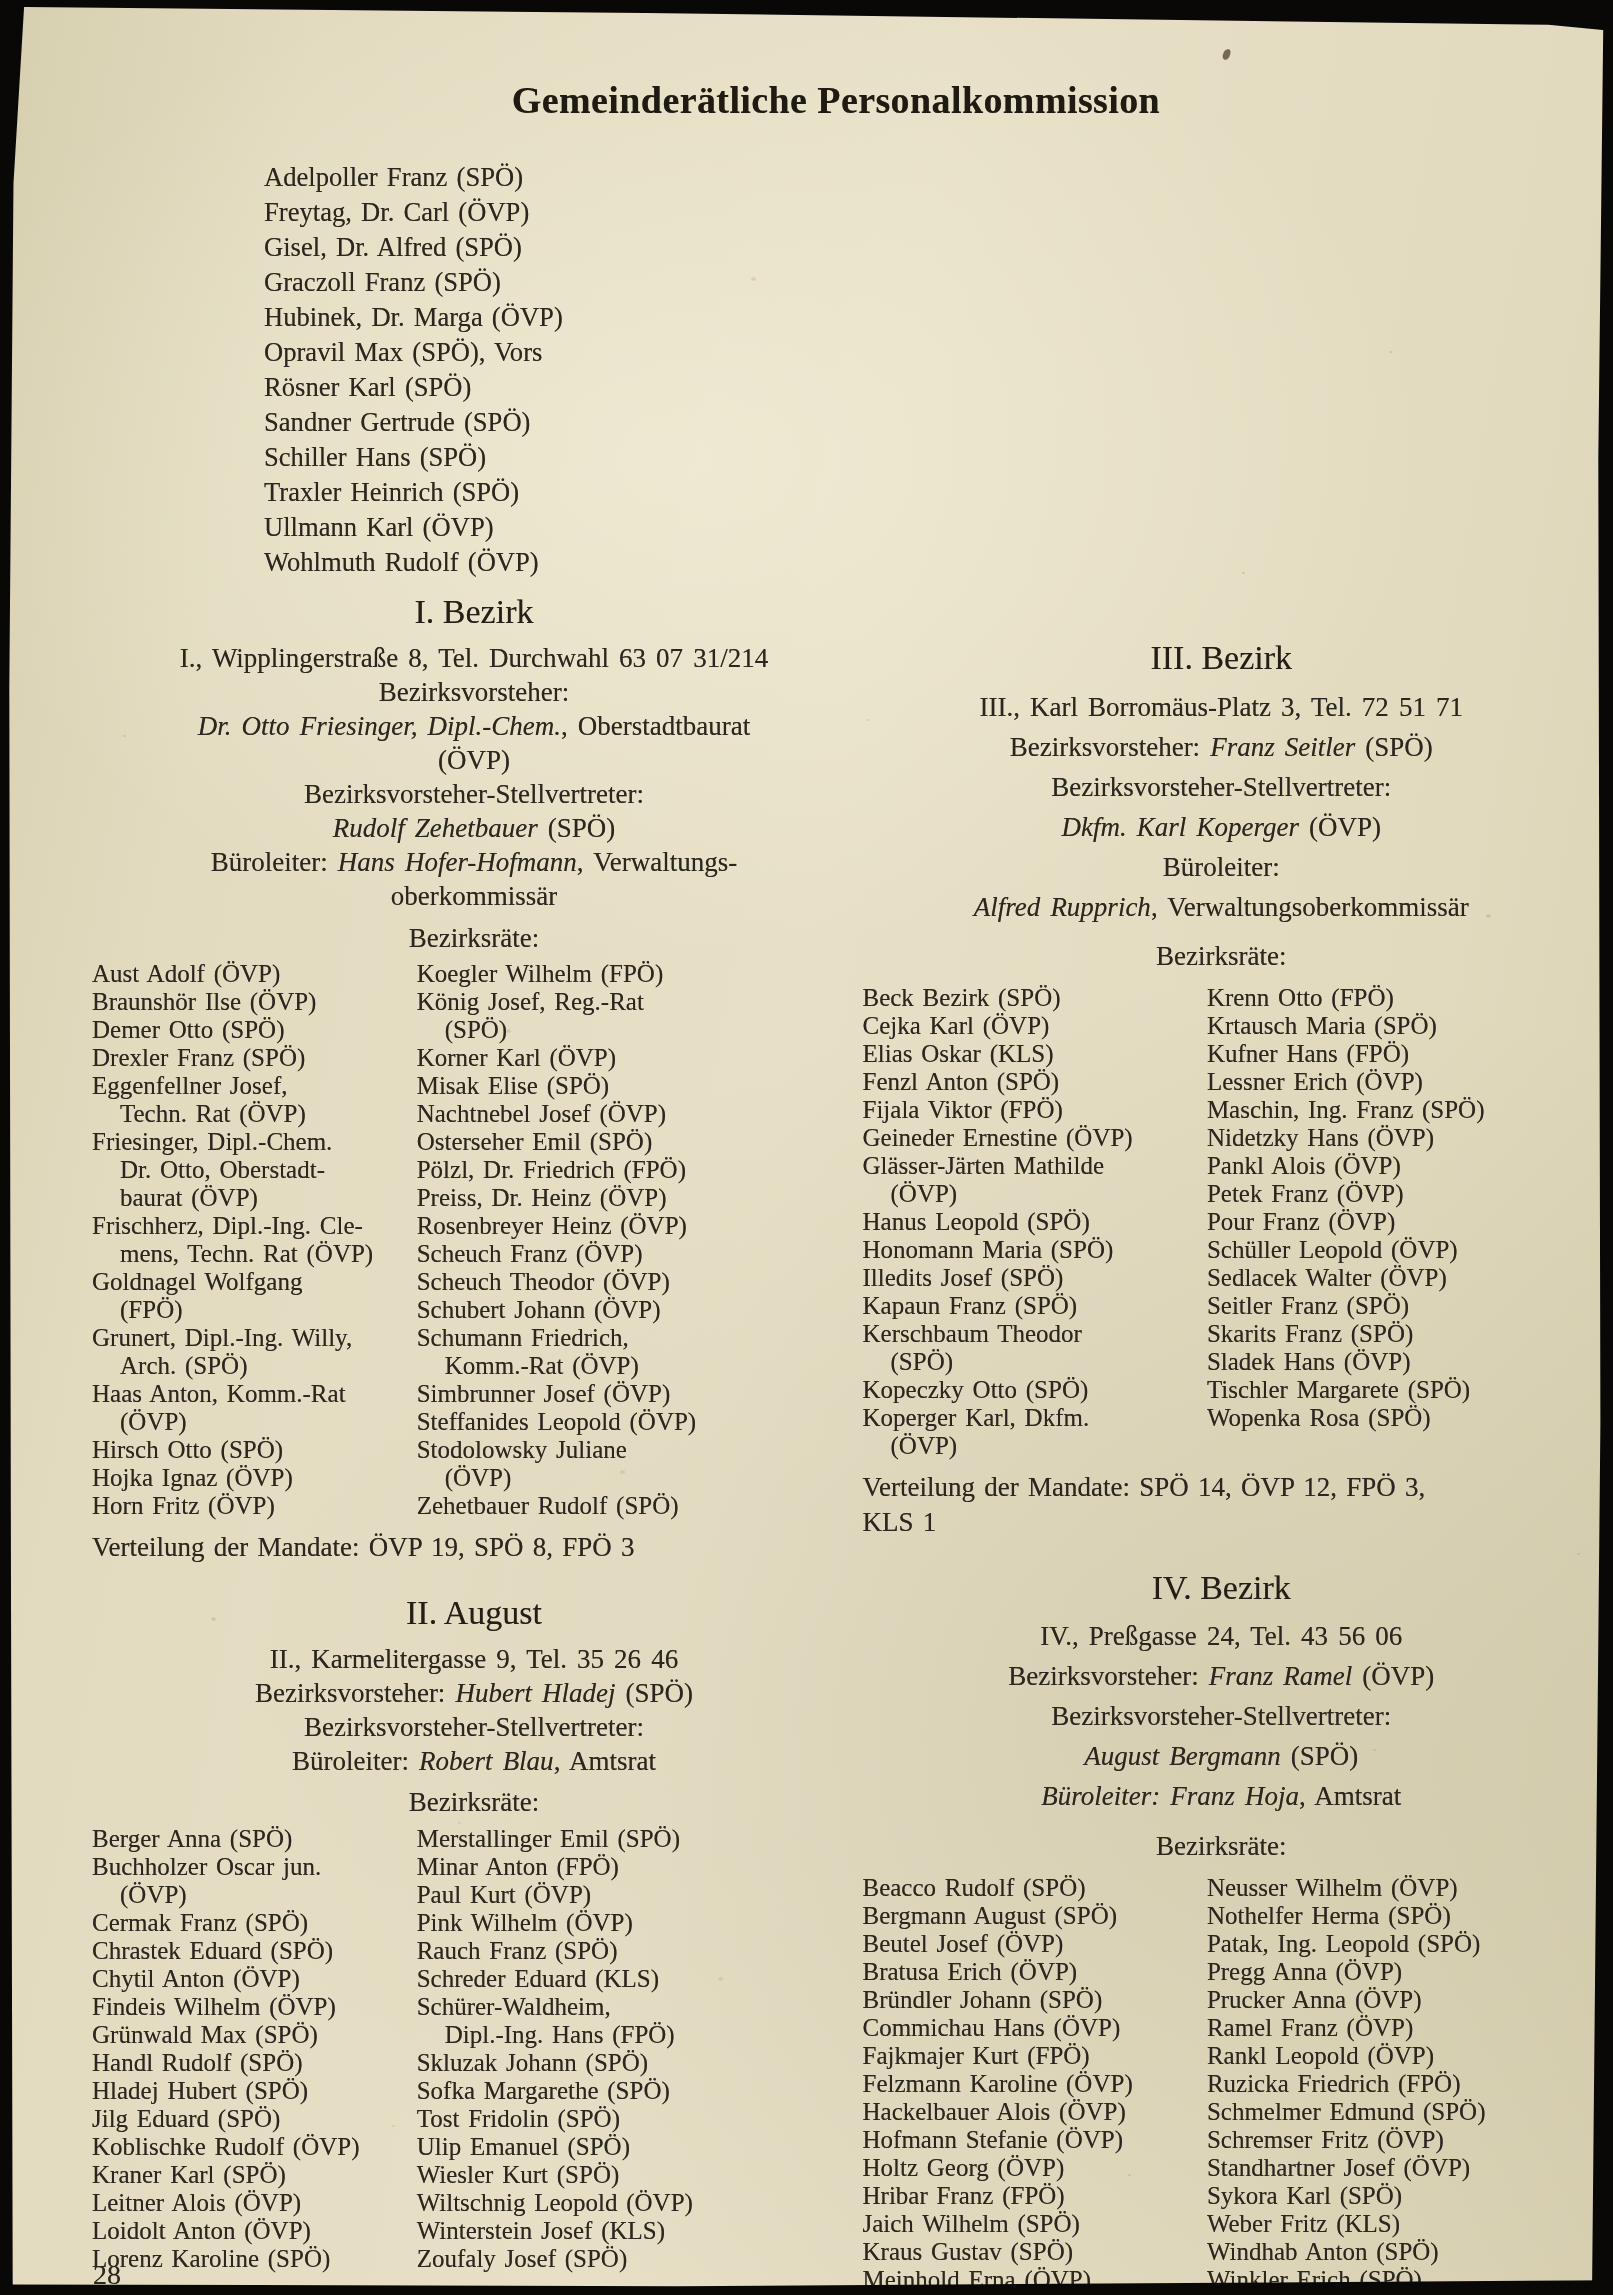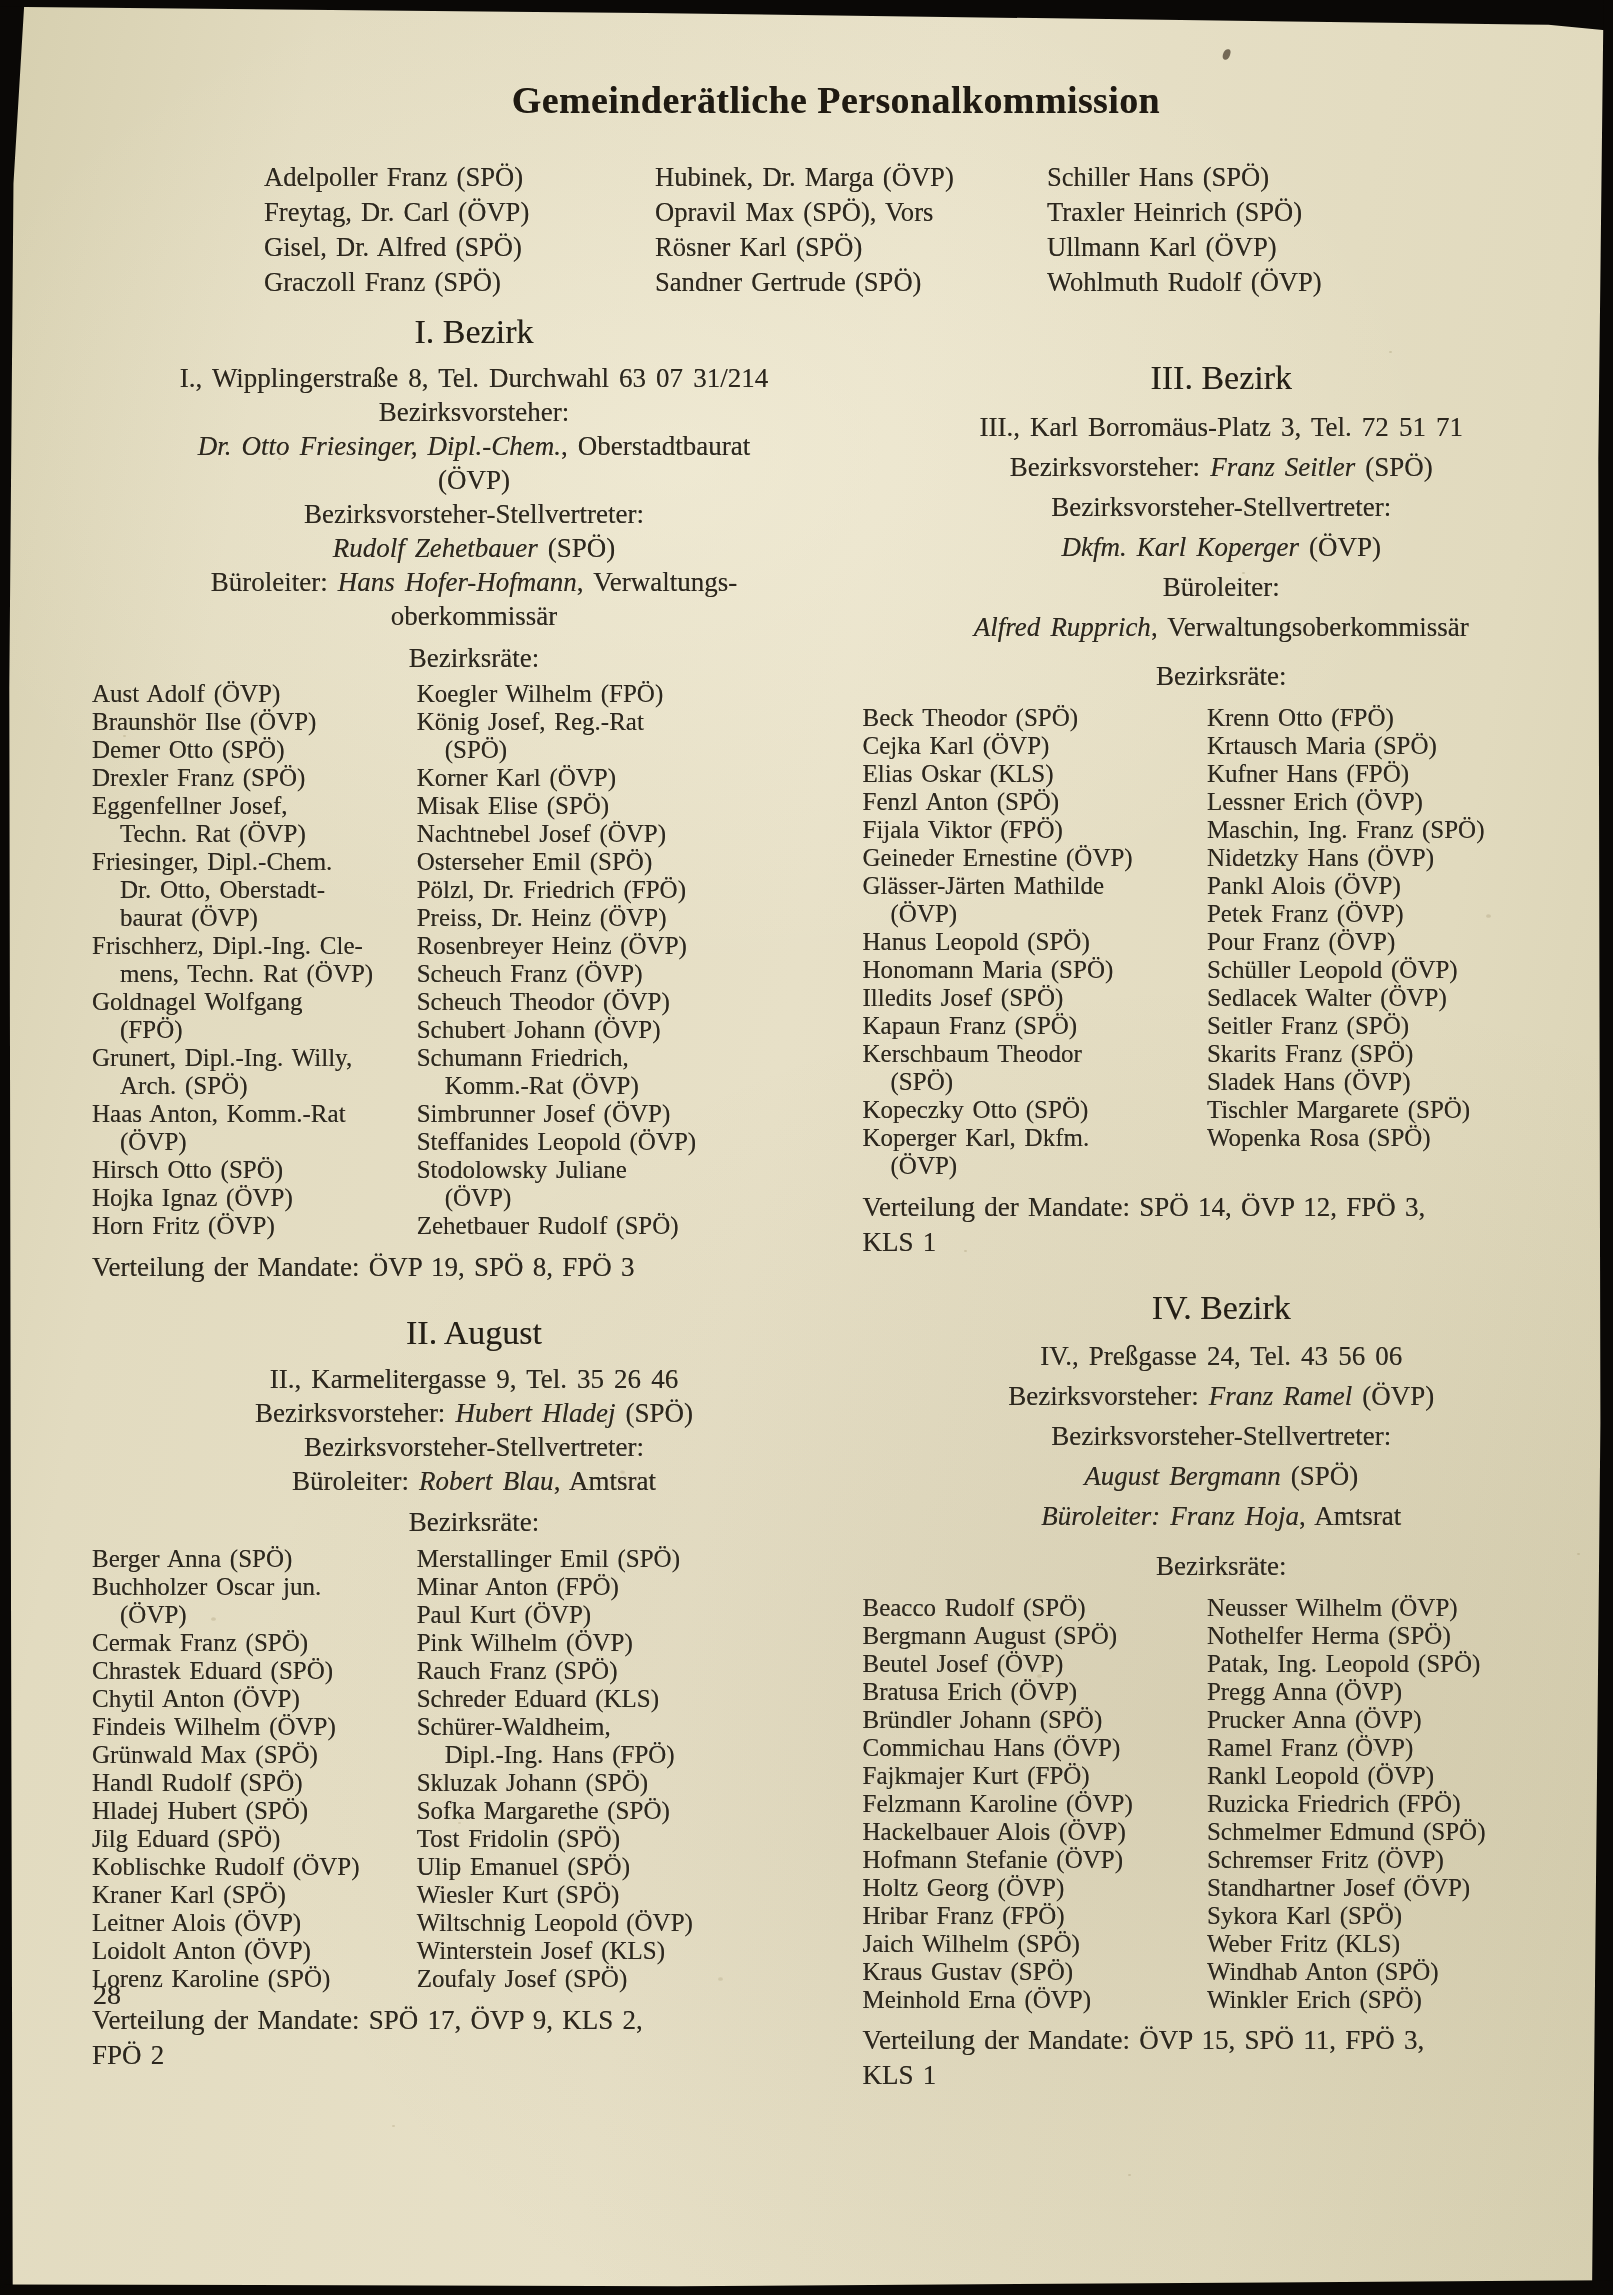--- a/index.html
+++ b/index.html
@@ -39,21 +39,21 @@
   .edge-bottom{bottom:0;left:0;width:100%;height:14.7px;
     clip-path:polygon(0 100%,100% 100%,100% 0,42% 40%,0 28%);}
   .speck{position:absolute;left:1223px;top:49px;width:7.4px;height:11.4px;z-index:4;
     background:#4d4231;border-radius:60% 40% 55% 45%;transform:rotate(15deg);opacity:.75;}
 
   .page{position:relative;z-index:2;padding:78px 33px 0 92px;
     text-shadow:0 0 0.5px rgba(44,39,30,0.55);}
 
   .commission-title{font-size:38px;font-weight:bold;text-align:center;
     letter-spacing:0.4px;color:#1f1a12;margin:0;}
-  .commission-cols{display:flex;margin:38px 0 0 172px;}
+  .commission-cols{display:flex;margin:38px 0 0 172px;flex-direction:column;}
   .ccol{width:391px;}
   .ccol:nth-child(2){width:392px;}
   .ccol:nth-child(3){flex:1;}
   .cmember{font-size:26.6px;line-height:35px;word-spacing:2.5px;}
 
   .main-heading{font-size:47px;font-weight:bold;text-align:center;
     color:#1f1a12;letter-spacing:0.4px;margin:14.7px 0 0 0;}
 
   .cols{display:flex;margin-top:13px;}
   .col-left{width:764px;}
@@ -359,21 +359,21 @@
               <div class="head-line"><span>Bezirksvorsteher: </span><span class="it">Franz Seitler</span><span> (SPÖ)</span></div>
               <div class="head-line"><span>Bezirksvorsteher-Stellvertreter:</span></div>
               <div class="head-line"><span class="it">Dkfm. Karl Koperger</span><span> (ÖVP)</span></div>
               <div class="head-line"><span>Büroleiter:</span></div>
               <div class="head-line"><span class="it">Alfred Rupprich</span><span>, Verwaltungsoberkommissär</span></div>
             </div>
             <div class="council-label">Bezirksräte:</div>
             <div class="council-cols">
               <div class="subcol">
                 <div class="entry">
-                  <div class="line">Beck Theodor (SPÖ)</div>
+                  <div class="line">Beck Bezirk (SPÖ)</div>
                 </div>
                 <div class="entry">
                   <div class="line">Cejka Karl (ÖVP)</div>
                 </div>
                 <div class="entry">
                   <div class="line">Elias Oskar (KLS)</div>
                 </div>
                 <div class="entry">
                   <div class="line">Fenzl Anton (SPÖ)</div>
                 </div>

